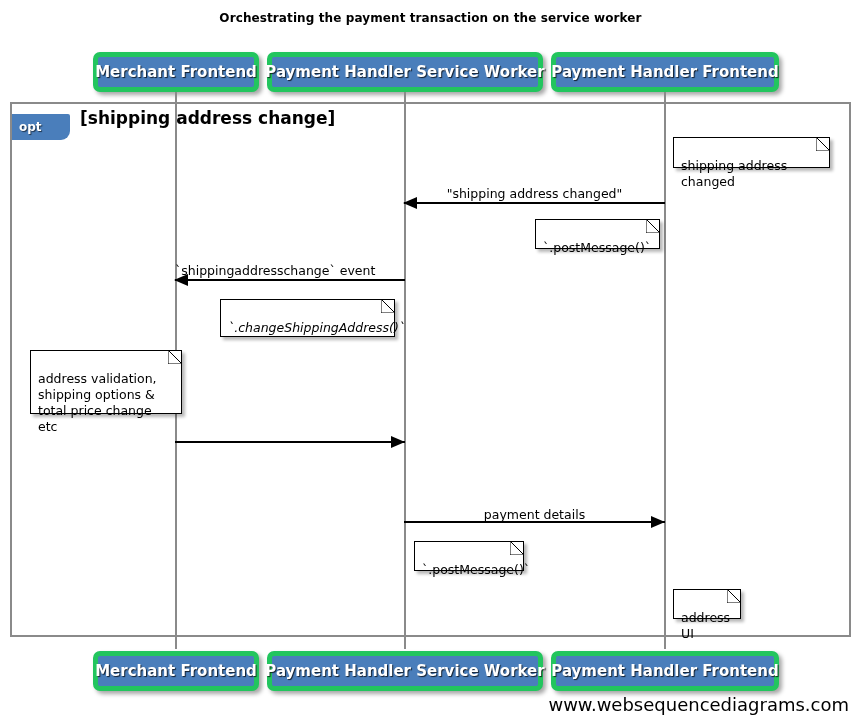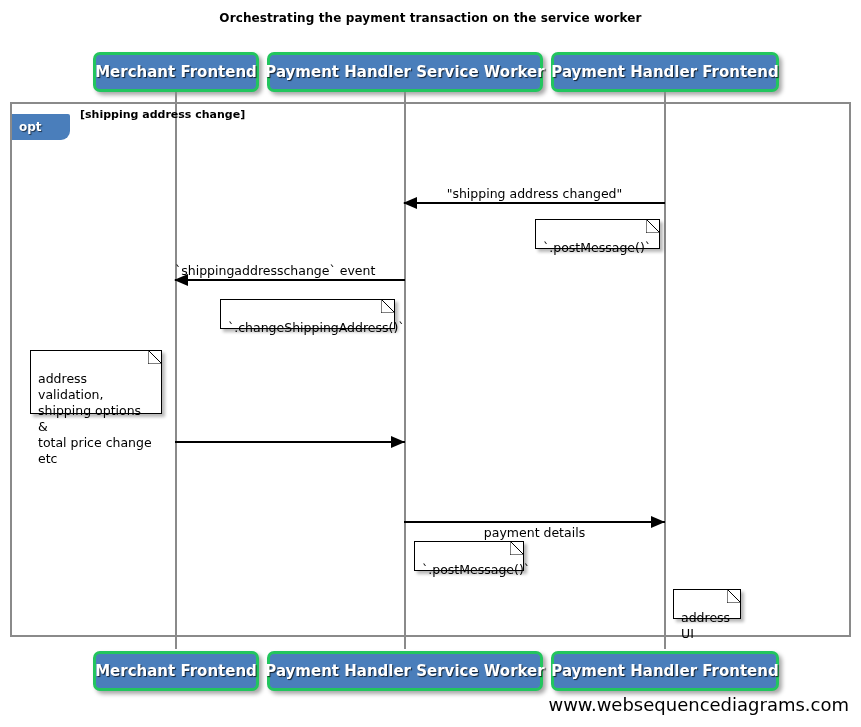--- a/index.html
+++ b/index.html
@@ -36,21 +36,21 @@
     letter-spacing: 0.1px;
     color: #000;
     white-space: nowrap;
   }
 
   
   .participant {
     position: absolute;
     box-sizing: border-box;
     background: #4a7ebb;
-    border: 3px solid #22c55e;
+    border: 5px solid #22c55e;
     border-radius: 7px;
     box-shadow: 3px 3px 4px rgba(0,0,0,0.35);
     display: flex;
     align-items: center;
     justify-content: center;
     color: #ffffff;
     font-size: 15px;
     font-weight: bold;
     text-shadow: 1px 1px 1px rgba(0,0,0,0.75);
     white-space: nowrap;
@@ -82,21 +82,21 @@
     align-items: center;
     padding-left: 7px;
     box-sizing: border-box;
     text-shadow: 1px 1px 1px rgba(0,0,0,0.6);
     border-bottom-right-radius: 9px;
     border-top-right-radius: 2px;
     margin-top: 10px;
   }
   .frame-guard {
     position: absolute;
-    font-size: 11px;
+    font-size: 17px;
     font-weight: bold;
     color: #000;
     white-space: nowrap;
   }
 
   
   .msg-line {
     position: absolute;
     height: 2px;
     background: #000000;
@@ -191,52 +191,60 @@
 
   <div class="note" style="left:535px; top:219px; width:125px; height:30px;">
     <span>`.postMessage()`</span>
     <svg class="fold-line" viewBox="0 0 14 14">
       <polygon points="0,0 14,14 0,14" fill="#ffffff" stroke="none"></polygon>
       <polyline points="0,0 14,14" fill="none" stroke="#000000" stroke-width="1"></polyline>
       <polyline points="0,0 0,14 14,14" fill="none" stroke="#000000" stroke-width="1"></polyline>
     </svg>
   </div>
 
+  <div class="note" style="left:673px; top:137px; width:157px; height:31px;">
+    <span>shipping address changed</span>
+    <svg class="fold-line" viewBox="0 0 14 14">
+      <polygon points="0,0 14,14 0,14" fill="#ffffff" stroke="none"></polygon>
+      <polyline points="0,0 14,14" fill="none" stroke="#000000" stroke-width="1"></polyline>
+      <polyline points="0,0 0,14 14,14" fill="none" stroke="#000000" stroke-width="1"></polyline>
+    </svg>
+  </div>
 
   <div class="msg-line" style="left:175px; top:279px; width:230px;"></div>
   <div class="arrow-head arrow-left" style="left:174px; top:274px;"></div>
   <div class="msg-label" style="left:175px; top:263px; width:188px;">`shippingaddresschange` event</div>
 
-  <div class="note" style="left:220px; top:299px; width:175px; height:30px;">
+  <div class="note" style="left:220px; top:299px; width:175px; height:38px;font-style:italic;">
     <span>`.changeShippingAddress()`</span>
     <svg class="fold-line" viewBox="0 0 14 14">
       <polygon points="0,0 14,14 0,14" fill="#ffffff" stroke="none"></polygon>
       <polyline points="0,0 14,14" fill="none" stroke="#000000" stroke-width="1"></polyline>
       <polyline points="0,0 0,14 14,14" fill="none" stroke="#000000" stroke-width="1"></polyline>
     </svg>
   </div>
 
-  <div class="note" style="left:30px; top:350px; width:132px; height:64px;">
+  <div class="note" style="left:30px; top:350px; width:152px; height:64px;">
     <span>address validation,
 shipping options &amp;
 total price change etc</span>
     <svg class="fold-line" viewBox="0 0 14 14">
       <polygon points="0,0 14,14 0,14" fill="#ffffff" stroke="none"></polygon>
       <polyline points="0,0 14,14" fill="none" stroke="#000000" stroke-width="1"></polyline>
       <polyline points="0,0 0,14 14,14" fill="none" stroke="#000000" stroke-width="1"></polyline>
     </svg>
   </div>
 
   <div class="msg-line" style="left:175px; top:441px; width:230px;"></div>
   <div class="arrow-head arrow-right" style="left:391px; top:436px;"></div>
 
 
   <div class="msg-line" style="left:404px; top:521px; width:261px;"></div>
   <div class="arrow-head arrow-right" style="left:651px; top:516px;"></div>
-  <div class="msg-label" style="left:404px; top:525px; width:261px;">payment details</div>
+  <div class="msg-label" style="left:404px; top:507px; width:261px;">payment details</div>
 
   <div class="note" style="left:414px; top:541px; width:110px; height:30px;">
     <span>`.postMessage()`</span>
     <svg class="fold-line" viewBox="0 0 14 14">
       <polygon points="0,0 14,14 0,14" fill="#ffffff" stroke="none"></polygon>
       <polyline points="0,0 14,14" fill="none" stroke="#000000" stroke-width="1"></polyline>
       <polyline points="0,0 0,14 14,14" fill="none" stroke="#000000" stroke-width="1"></polyline>
     </svg>
   </div>
 

